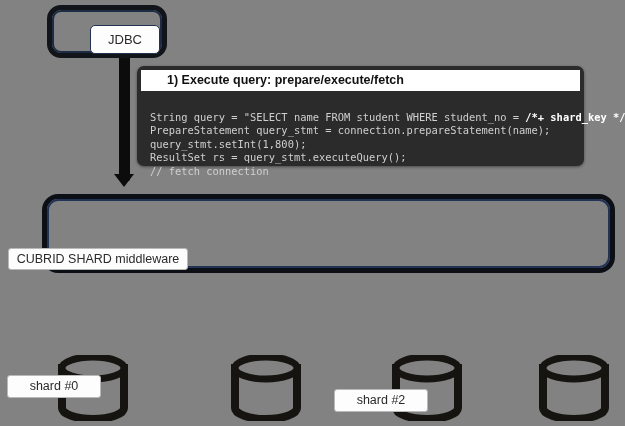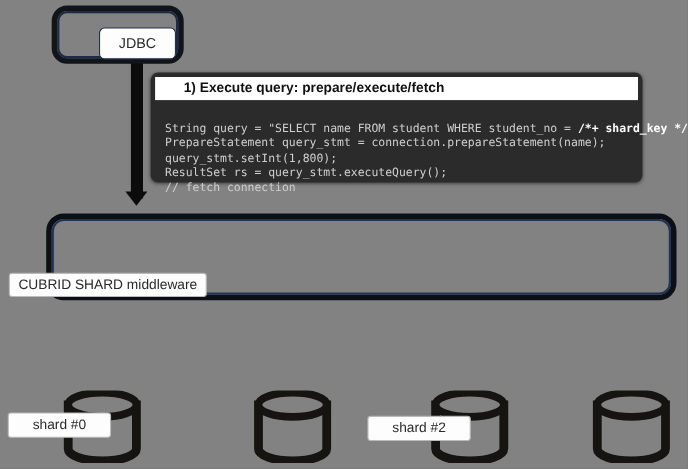--- a/index.html
+++ b/index.html
@@ -228,15 +228,15 @@
     </svg>
   </div>
   <div class="shard" style="left:537px; top:355px;">
     <svg width="74" height="66" viewBox="0 0 74 66">
       <path d="M6 13 L6 53 A31 11 0 0 0 68 53 L68 13 Z" fill="#828282" stroke="#151410" stroke-width="8"></path>
       <ellipse cx="37" cy="13" rx="31" ry="11" fill="#828282" stroke="#151410" stroke-width="7"></ellipse>
     </svg>
   </div>
 
   <div class="callout label-shard" style="left:7px; top:375px;">shard #0</div>
-  <div class="callout label-shard" style="left:334px; top:378px;">shard #2</div>
+  <div class="callout label-shard" style="left:334px; top:389px;">shard #2</div>
 
 </div>
 
 </body></html>

